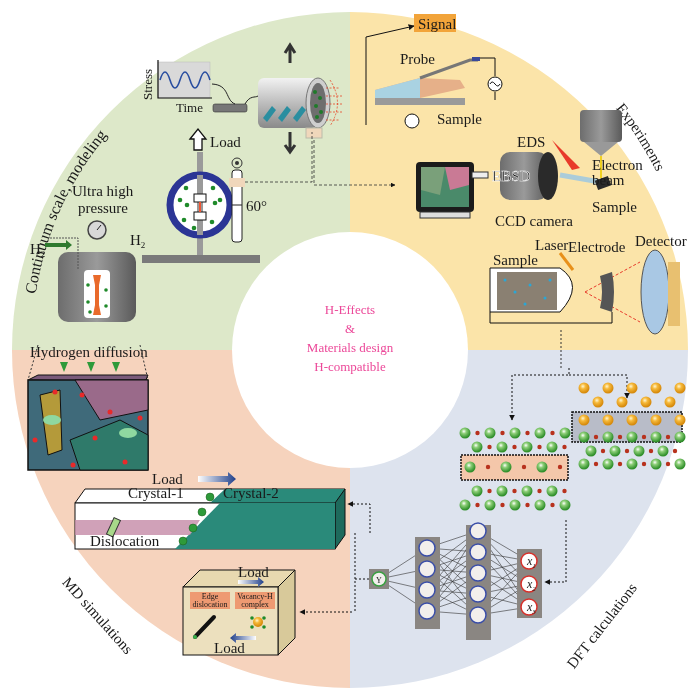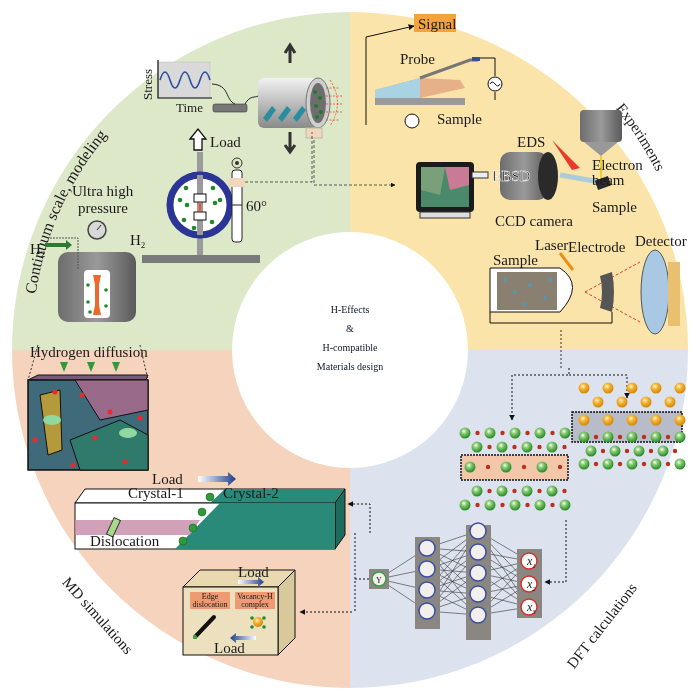--- a/index.html
+++ b/index.html
@@ -2,21 +2,21 @@
 <html><head>
 <meta charset="utf-8">
 <style>
   html, body { margin:0; padding:0; background:#ffffff; }
   body { width:700px; height:700px; overflow:hidden; position:relative; font-family:"Liberation Serif", serif; }
   #stage { position:absolute; left:0; top:0; width:700px; height:700px; }
   svg text { font-family:"Liberation Serif", serif; fill:#1a1a1a; }
   .lbl { font-size:15px; }
   .lbl-sm { font-size:13px; }
   .tiny { font-size:8px; }
-  .center-text { position:absolute; left:250px; top:300px; width:200px; text-align:center; font-size:10px; line-height:19px; color:#0f172a; font-family:"Liberation Serif", serif; }
+  .center-text { position:absolute; left:250px; top:300px; width:200px; text-align:center; font-size:13px; line-height:19px; color:#ec4899; font-family:"Liberation Serif", serif; }
   .center-text div { white-space:nowrap; }
 </style>
 </head>
 <body>
 
 <svg id="stage" width="700" height="700" viewBox="0 0 700 700" xmlns="http://www.w3.org/2000/svg">
   <defs>
     <radialGradient id="gball" cx="40%" cy="35%" r="60%">
       <stop offset="0%" stop-color="#ffffff"></stop>
       <stop offset="35%" stop-color="#8fd07a"></stop>
@@ -452,15 +452,15 @@
     <path d="M369,579 L355,579 L355,612" stroke="#111" stroke-dasharray="2 2" fill="none"></path>
     <path d="M355,533 L355,579" stroke="#111" stroke-dasharray="2 2" fill="none"></path>
   </g>
   <path d="M350,533 L370,533" stroke="none"></path>
   <path d="M315,185 L395,185" stroke="none"></path>
 </svg>
 
 <div class="center-text">
   <div>H-Effects</div>
   <div>&amp;</div>
+  <div>Materials design</div>
   <div>H-compatible</div>
-  <div>Materials design</div>
 </div>
 
 </body></html>

